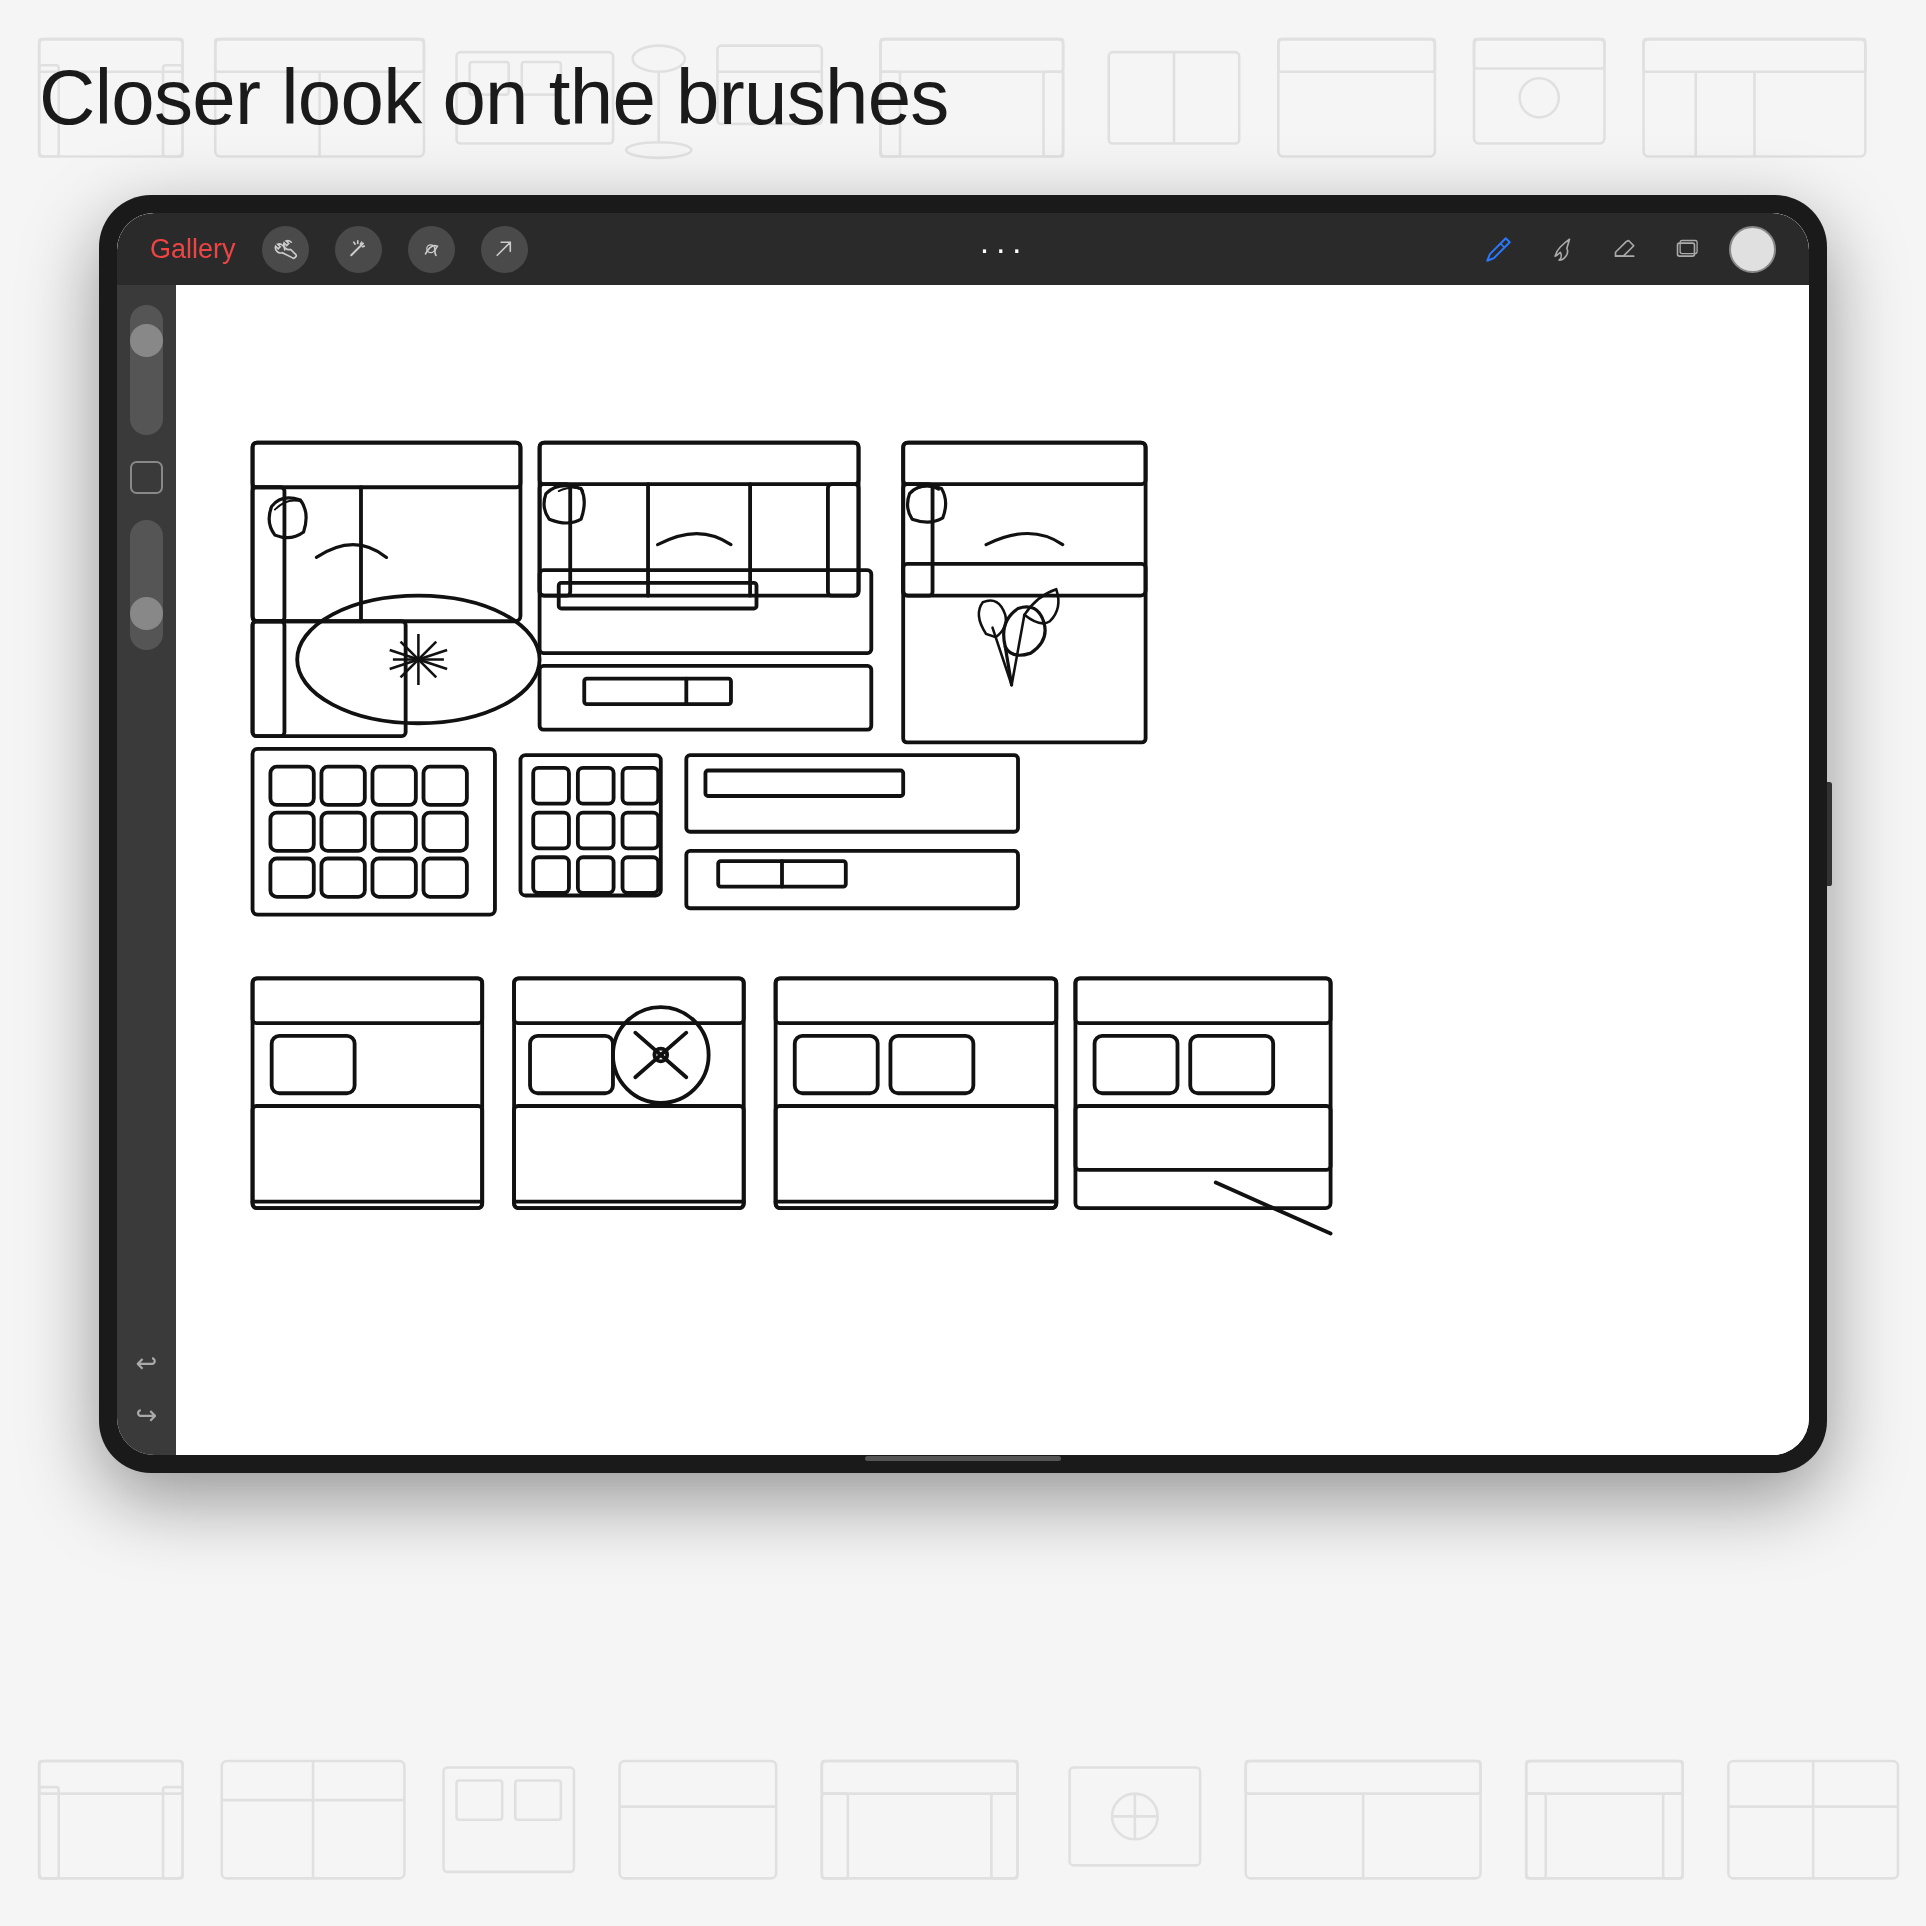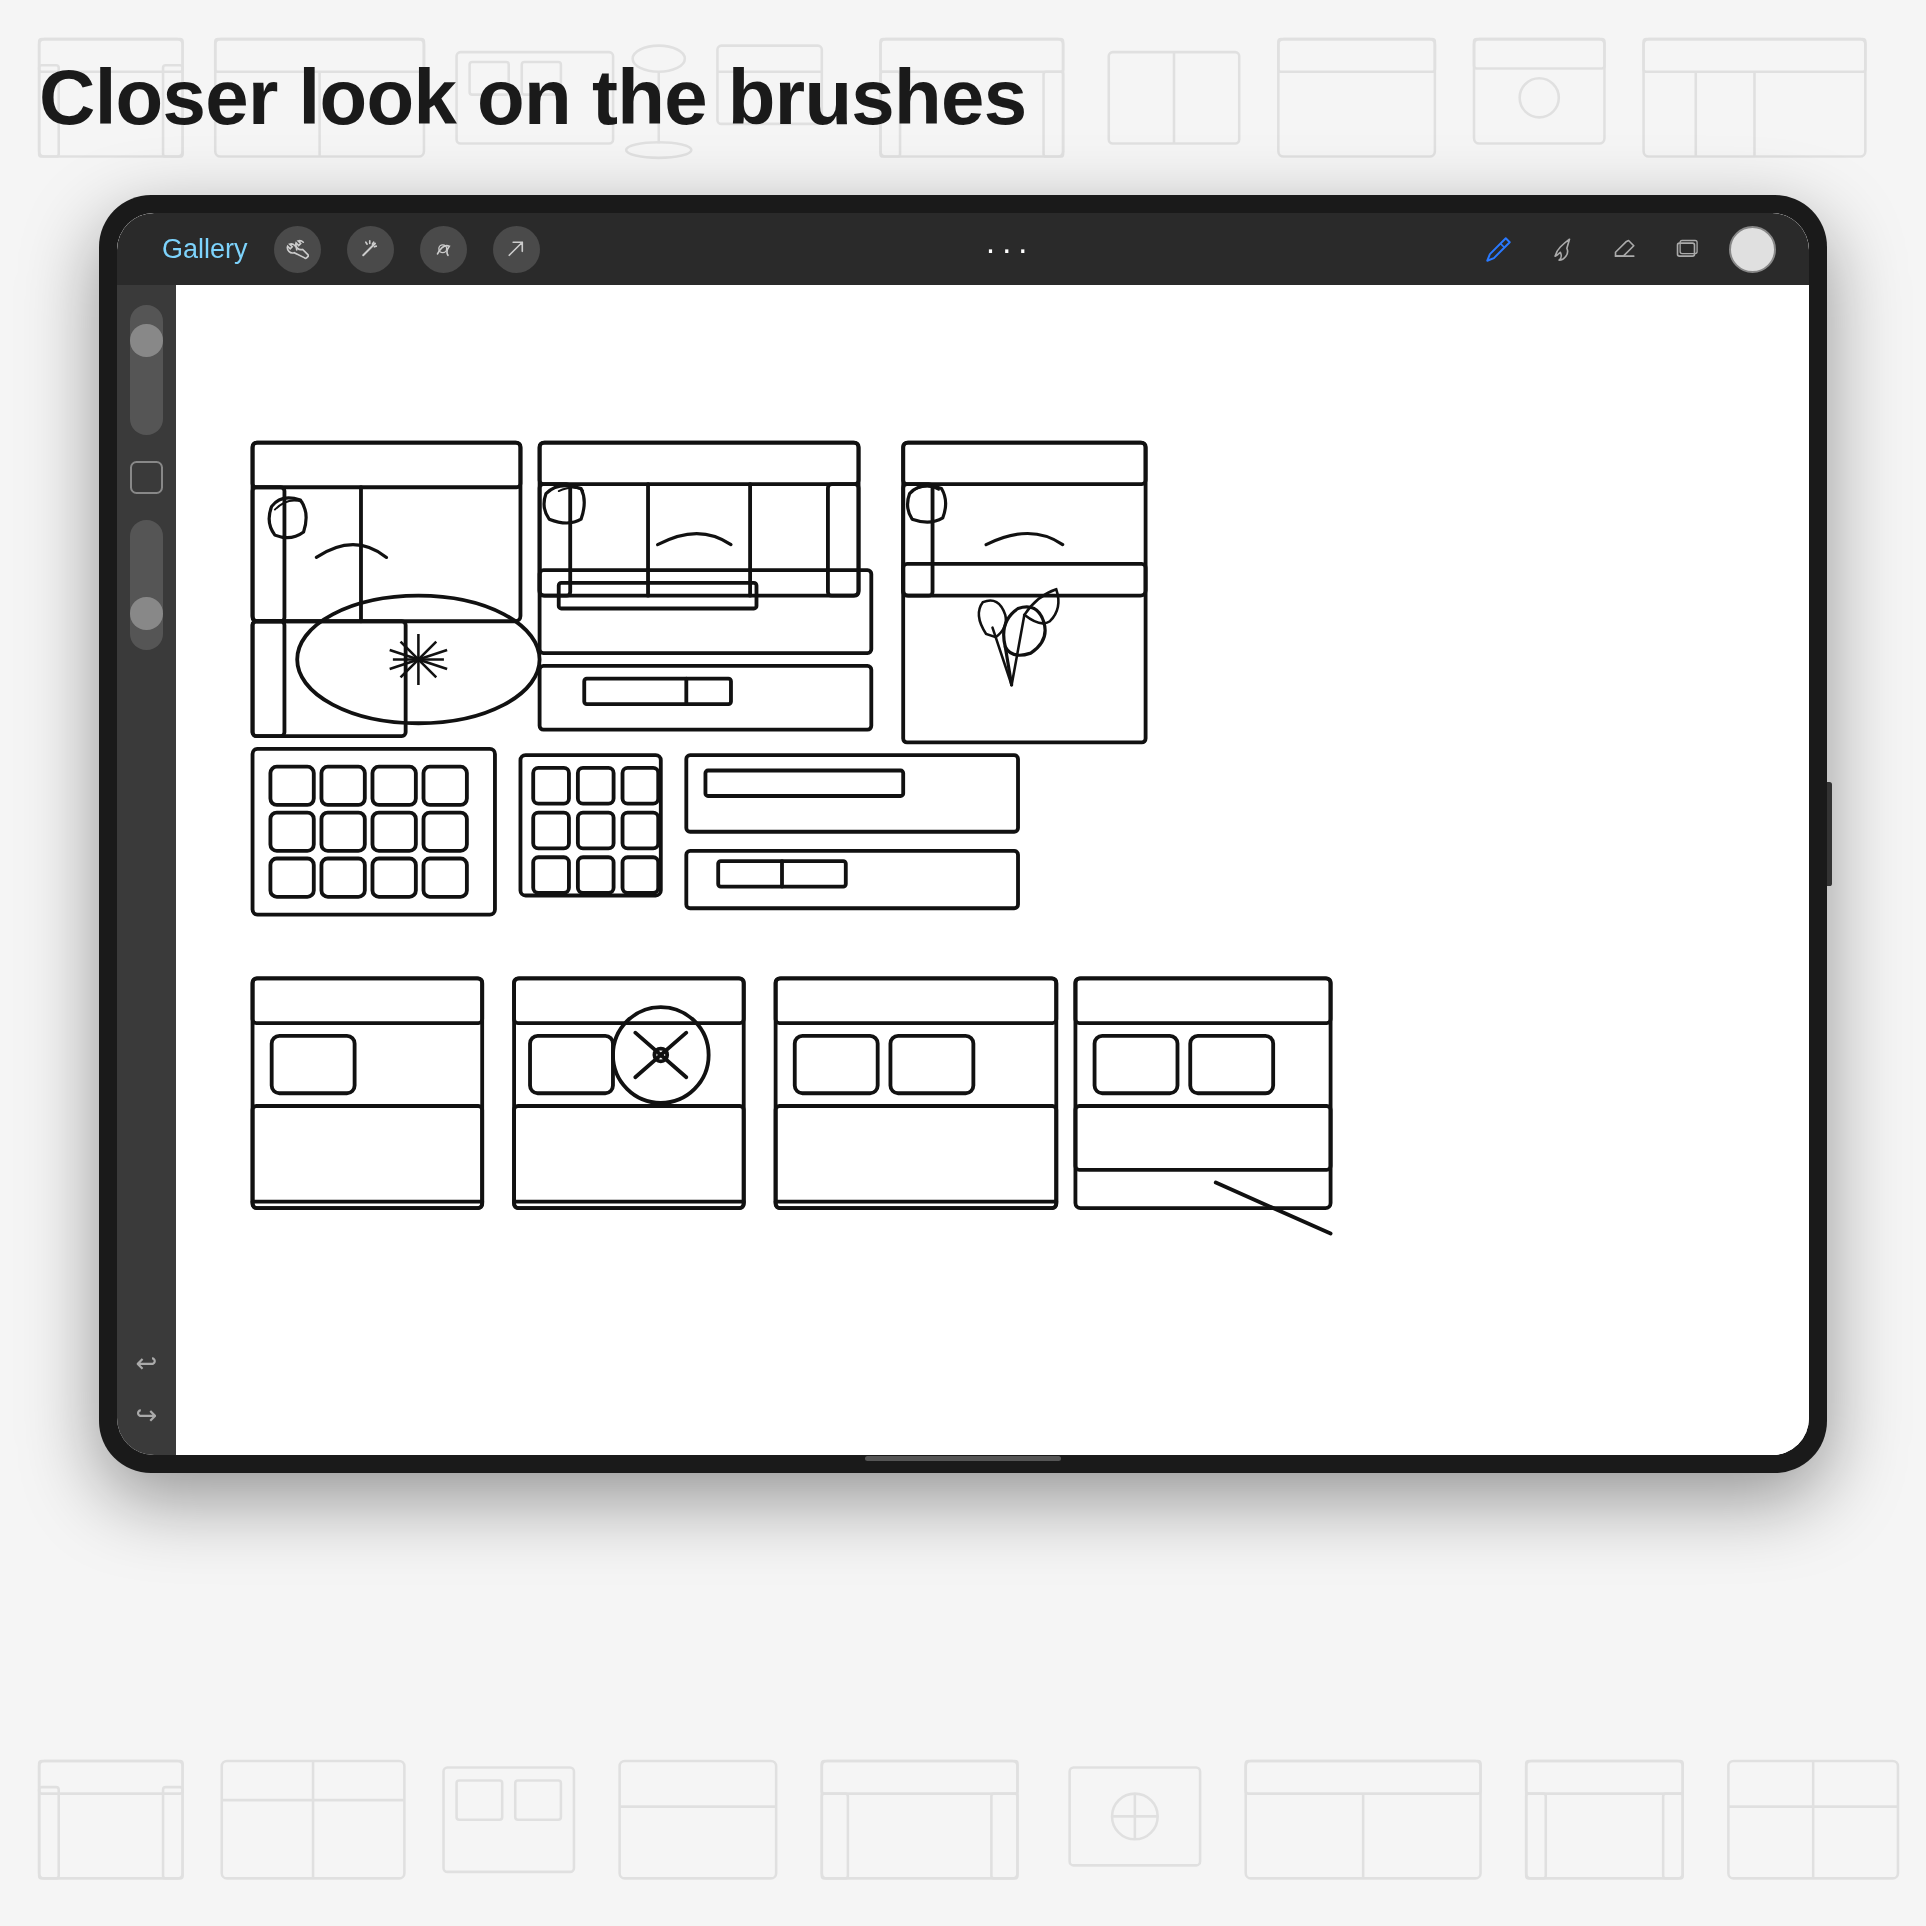--- a/index.html
+++ b/index.html
@@ -25,21 +25,21 @@
     
     .main-content {
       position: relative;
       z-index: 1;
       padding: 52px 39px 39px 39px;
     }
 
     
     .page-title {
       font-size: 78px;
-      font-weight: 700;
+      font-weight: 400;
       color: #1a1a1a;
       font-family: 'Helvetica Neue', Helvetica, Arial, sans-serif;
       margin-bottom: 52px;
       letter-spacing: -0.7px;
     }
 
     
     .ipad-wrapper {
       display: flex;
       justify-content: center;
@@ -78,24 +78,23 @@
       border-radius: 37px 37px 0 0;
     }
 
     .toolbar-left {
       display: flex;
       align-items: center;
       gap: 26px;
     }
 
     .toolbar-gallery {
-      color: #7dd3fc;
+      color: #ef4444;
       font-size: 27px;
       font-weight: 400;
-      margin-left: 12px;
     }
 
     .toolbar-icon {
       width: 47px;
       height: 47px;
       background: #4a4a4a;
       border-radius: 23.5px;
       display: flex;
       align-items: center;
       justify-content: center;

